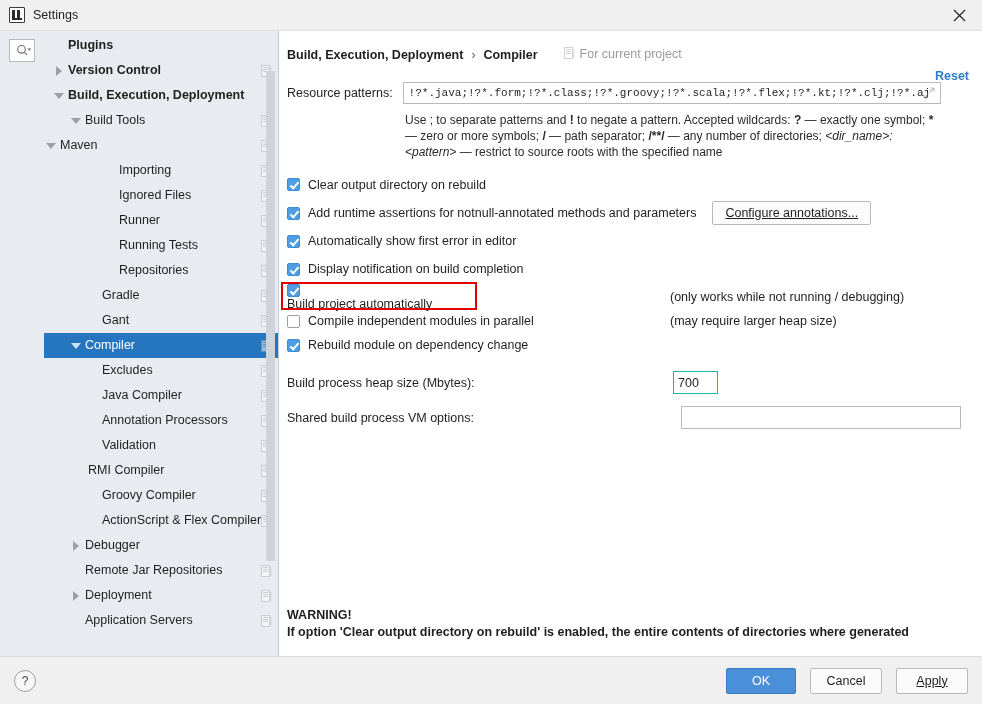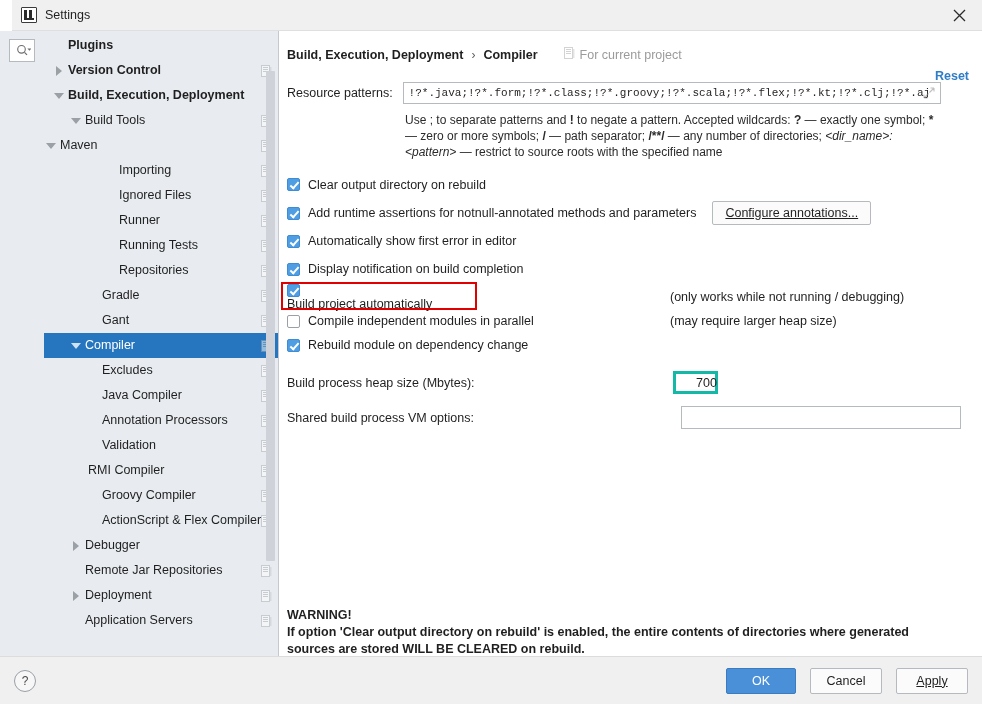--- a/index.html
+++ b/index.html
@@ -22,21 +22,20 @@
 
   
   .titlebar {
     height: 31px;
     background: #f0f0f0;
     border-bottom: 1px solid #dfdfdf;
     display: flex;
     align-items: center;
     flex: 0 0 31px;
     position: relative;
-    margin-left: 12px;
   }
   .title-icon {
     width: 16px; height: 16px;
     margin-left: 9px; margin-right: 8px;
     background: #ffffff;
     border: 1px solid #3a3a3a;
     border-radius: 1px;
     position: relative;
     flex: 0 0 auto;
   }
@@ -182,21 +181,21 @@
   .crumb-row {
     display: flex;
     align-items: center;
     padding: 13px 0 0 8px;
     height: 34px;
   }
   .crumb { font-weight: bold; font-size: 12.5px; color: #1f1f1f; }
   .crumb-sep { margin: 0 8px; color: #5c5c5c; font-size: 12px; }
   .for-project {
     margin-left: 26px;
-    display: flex; align-items: center;
+    display: flex; 
     color: #9b9b9b;
     font-size: 12.5px;
   }
   .for-project .pi { margin-right: 5px; opacity: .55; }
   .reset-link {
     position: absolute;
     right: 13px; top: 38px;
     color: #2e7dc7;
     font-size: 12.5px;
     font-weight: bold;
@@ -309,23 +308,23 @@
     height: 23px;
     margin-bottom: 12px;
   }
   .form-label { font-size: 12.5px; white-space: nowrap; }
   .heap-input {
     position: absolute;
     left: 386px;
     width: 45px;
     height: 23px;
     background: #fff;
-    border: 3px solid #14b8a6;
+    border: 1px solid #14b8a6;
     display: flex; align-items: center;
-    padding-left: 20px;
+    padding-left: 4px;
     font-size: 12.5px;
   }
   .vm-input {
     position: absolute;
     left: 394px;
     width: 280px;
     height: 23px;
     background: #ffffff;
     border: 1px solid #b5babf;
   }
@@ -760,21 +759,20 @@
         </div>
         <div class="form-row">
           <span class="form-label">Shared build process VM options:</span>
           <span class="vm-input"></span>
         </div>
       </div>
 
       <div class="warning">
         <div>WARNING!</div>
         <div>If option 'Clear output directory on rebuild' is enabled, the entire contents of directories where generated</div>
-        <div>sources are stored WILL BE CLEARED on rebuild.</div>
       </div>
 
     </div>
   </div>
 
   <div class="footer">
     <div class="help-btn">?</div>
     <div class="footer-spacer"></div>
     <div class="fbtn primary">OK</div>
     <div class="fbtn">Cancel</div>

